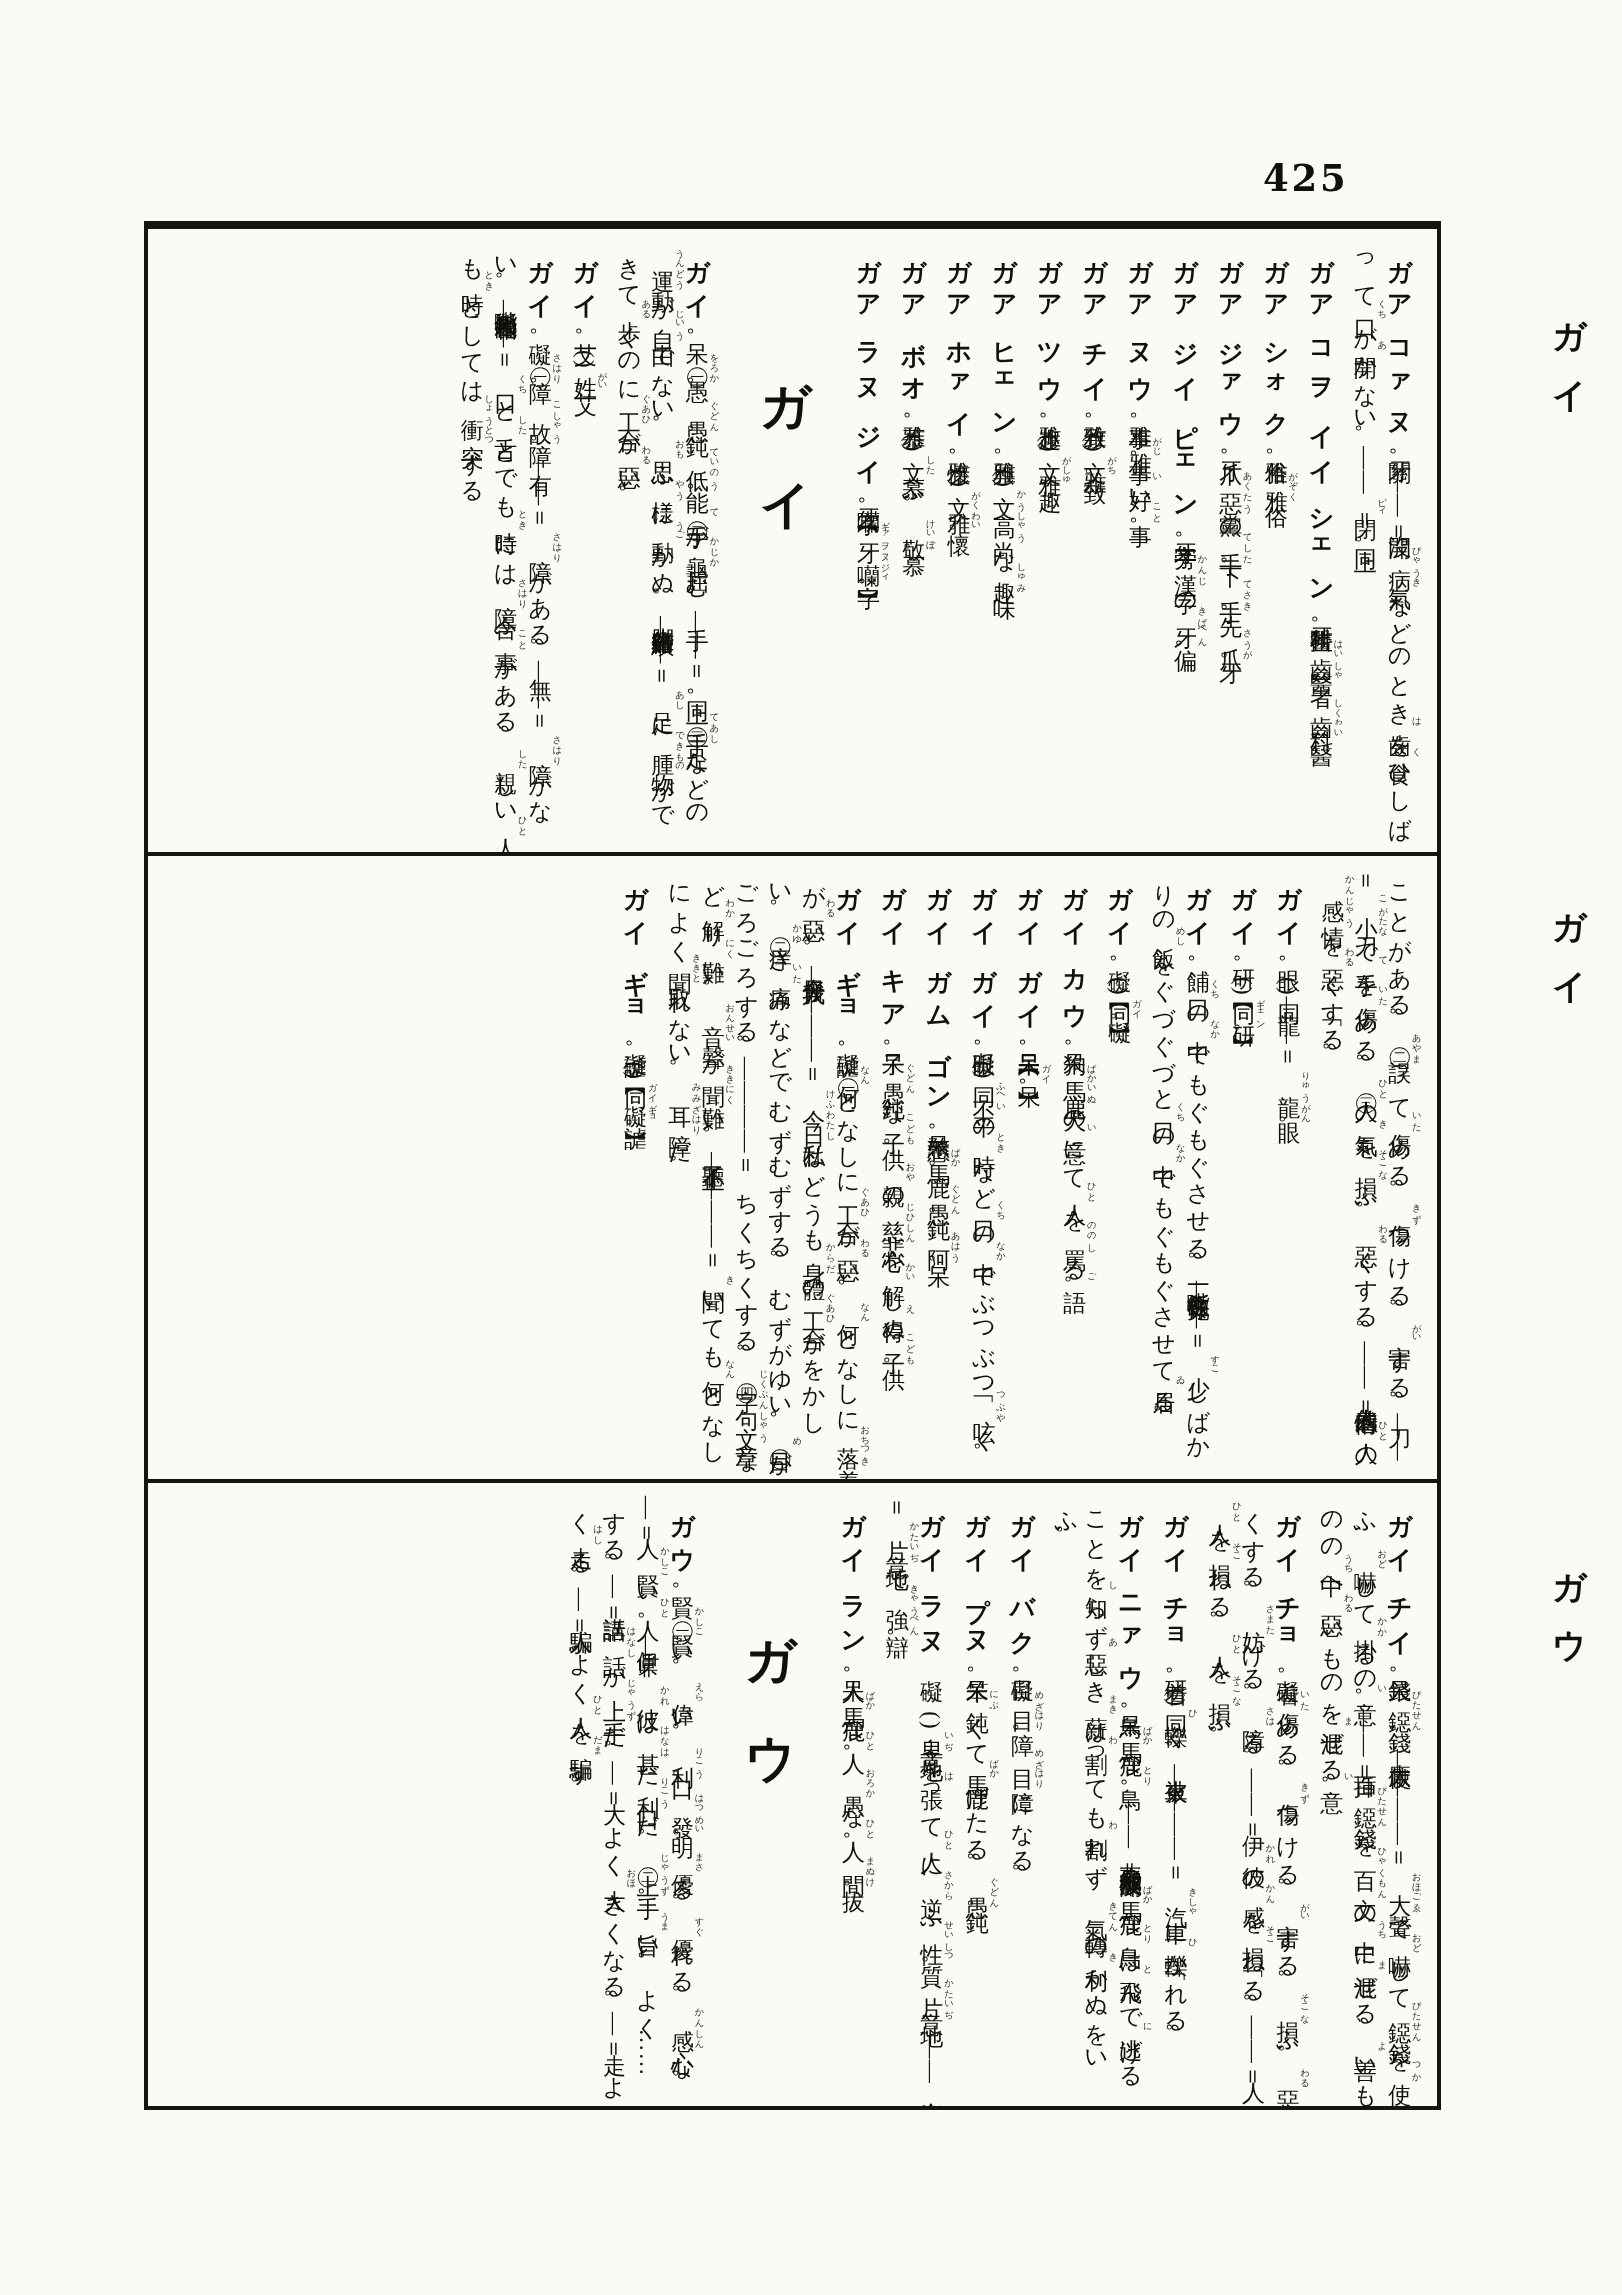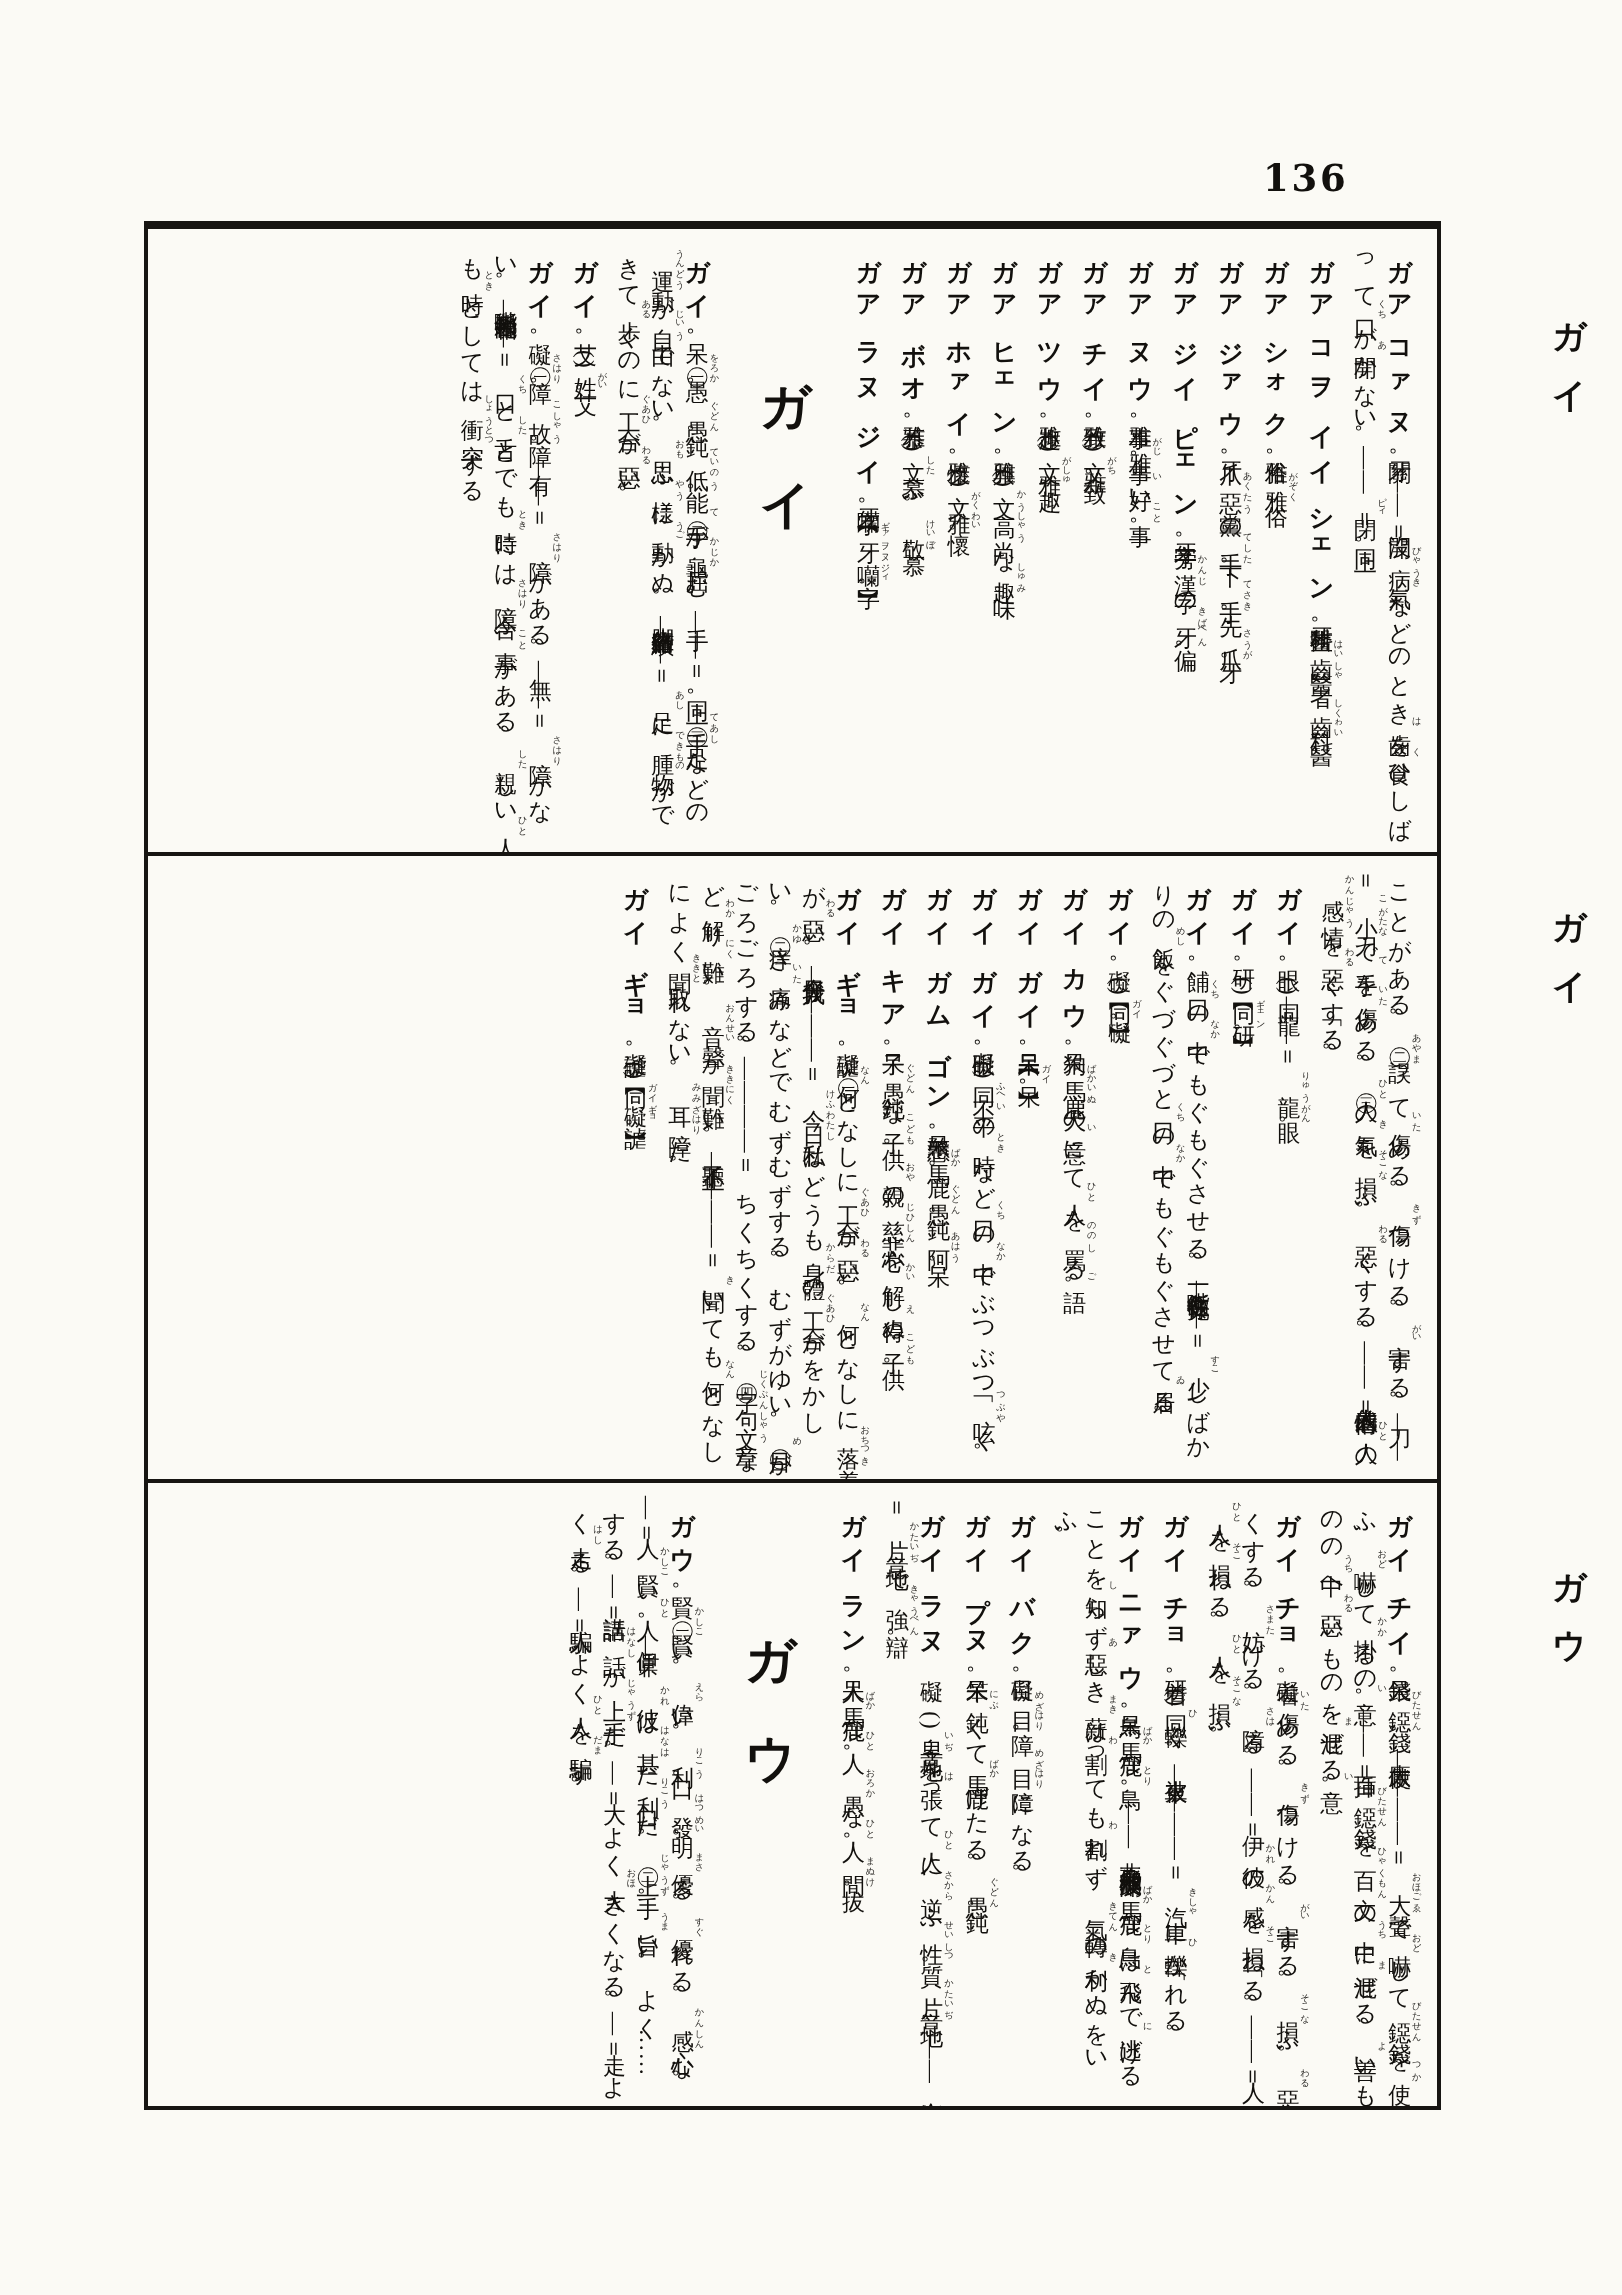--- a/index.html
+++ b/index.html
@@ -22,21 +22,21 @@
   .section-head{font-size:51px;font-weight:bold;padding-top:103px;margin:0 33px;
         letter-spacing:43px;font-family:"Liberation Sans",sans-serif;}
   .margin-tab{position:absolute;left:1547px;writing-mode:vertical-rl;font-size:34px;
         font-weight:bold;letter-spacing:22px;font-family:"Liberation Sans",sans-serif;}
   #tab1{top:295px;} #tab2{top:886px;} #tab3{top:1546px;}
 </style>
 </head>
 <body>
 
 <div id="page">
-  <div id="page-number">136</div>
+  <div id="page-number">425</div>
 
   <div class="margin-tab" id="tab1">ガイ</div>
   <div class="margin-tab" id="tab2">ガイ</div>
   <div class="margin-tab" id="tab3">ガウ</div>
 
   <div id="dict-box">
     <div class="band">
         <div class="entry"><span class="head">ガア コァヌ </span>牙關。——沒開＝<ruby>病氣<rt>びゃうき</rt></ruby>などのとき<ruby>齒<rt>は</rt></ruby>を<ruby>食<rt>く</rt></ruby>ひしばって<ruby>口<rt>くち</rt></ruby>が<ruby>開<rt>あ</rt></ruby>かない。——<ruby>閉<rt>ピィ</rt></ruby>＝同上。</div>
         <div class="entry"><span class="head">ガア コヲ イイ シェン </span>牙科醫生。<ruby>齒醫者<rt>はいしゃ</rt></ruby>。<ruby>齒科醫<rt>しくゎい</rt></ruby>。</div>
         <div class="entry"><span class="head">ガア シォク </span>雅俗。<ruby>雅俗<rt>がぞく</rt></ruby>。</div>

